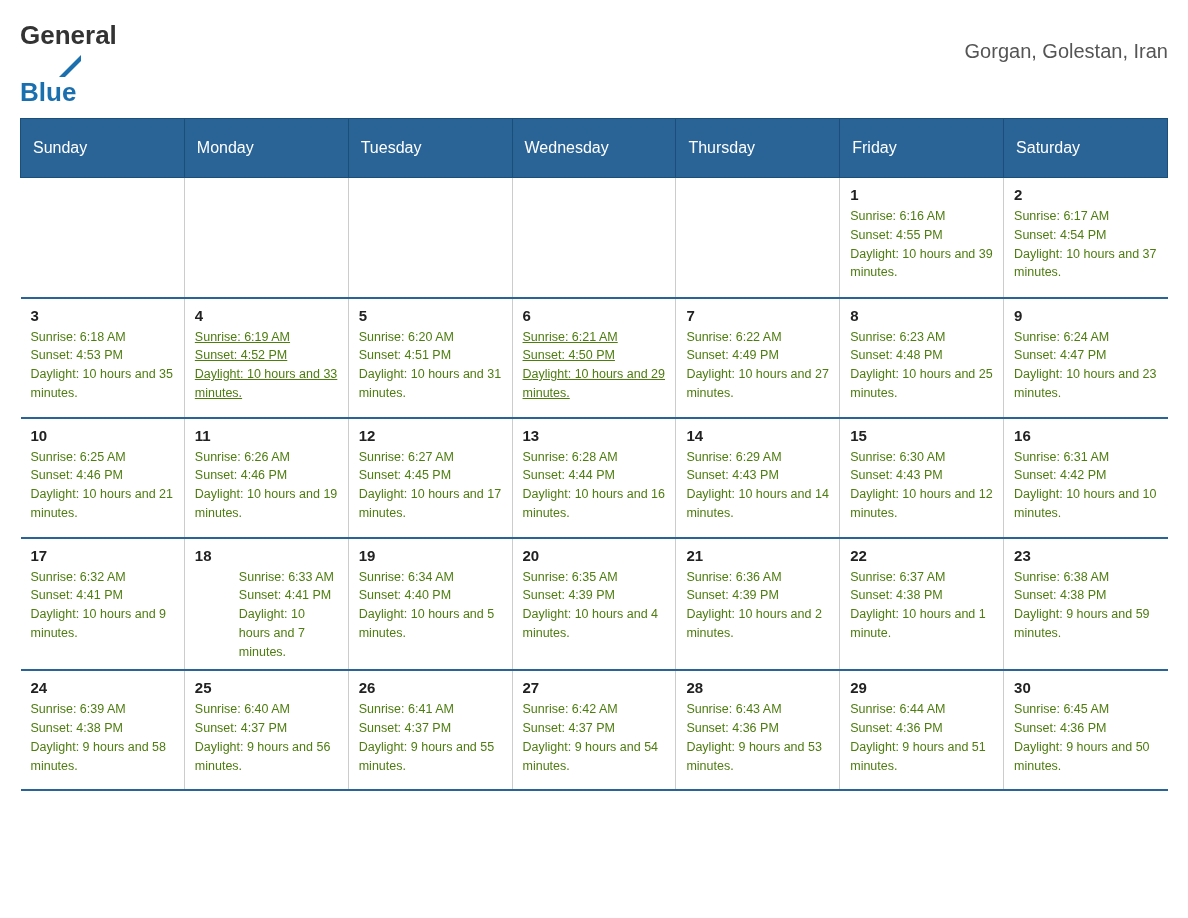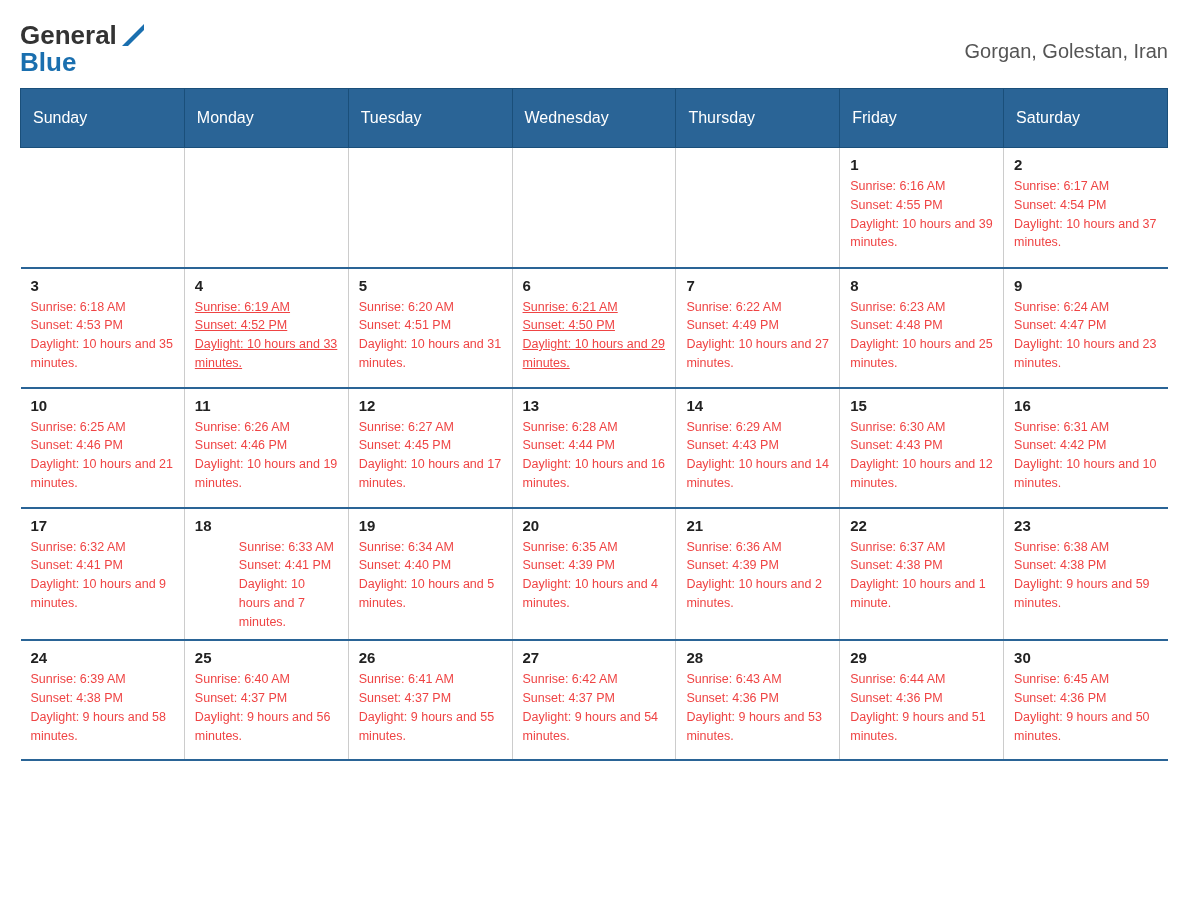--- a/index.html
+++ b/index.html
@@ -63,35 +63,36 @@
     }
     .day-number {
       font-size: 15px;
       font-weight: bold;
       color: #222;
       display: block;
       margin-bottom: 4px;
     }
     .day-info {
       font-size: 12.5px;
-      color: #ef4444;
+      color: #4d7c0f;
       line-height: 1.5;
     }
     .empty-cell {
       background: #fff;
     }
     .logo-wrapper {
       display: flex;
       flex-direction: column;
       align-items: flex-start;
     }
     .logo-line1 {
       display: flex;
       align-items: center;
       gap: 2px;
+      flex-direction: column;
     }
   </style>
 </head>
 <body>
 
 <div class="header-section">
   <div class="logo-wrapper">
     <div class="logo-line1">
       <span style="font-size:26px;font-weight:bold;color:#333;">General</span>
       <span style="display:inline-block;margin-left:3px;margin-top:2px;">

